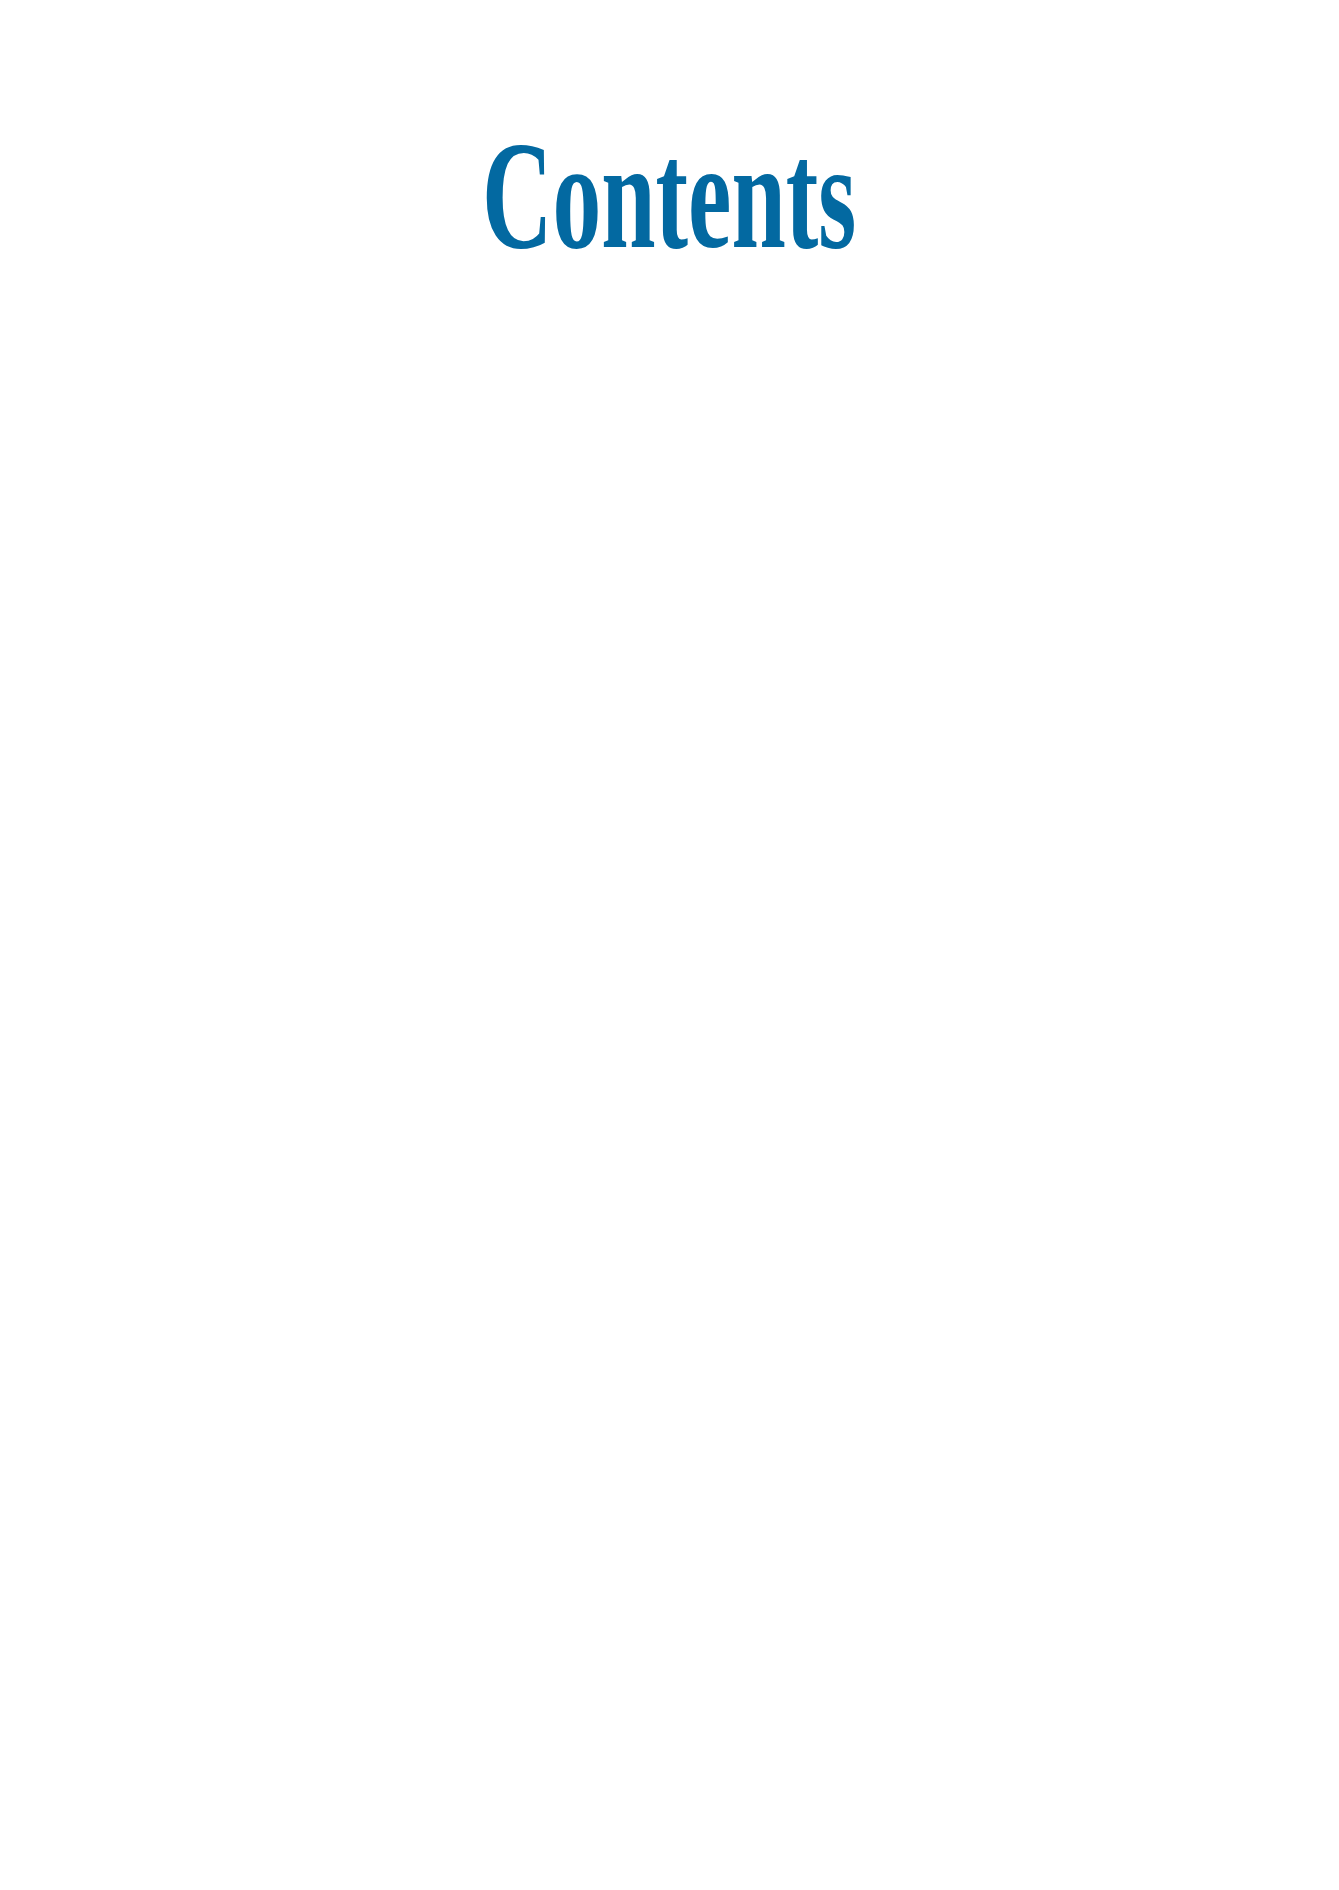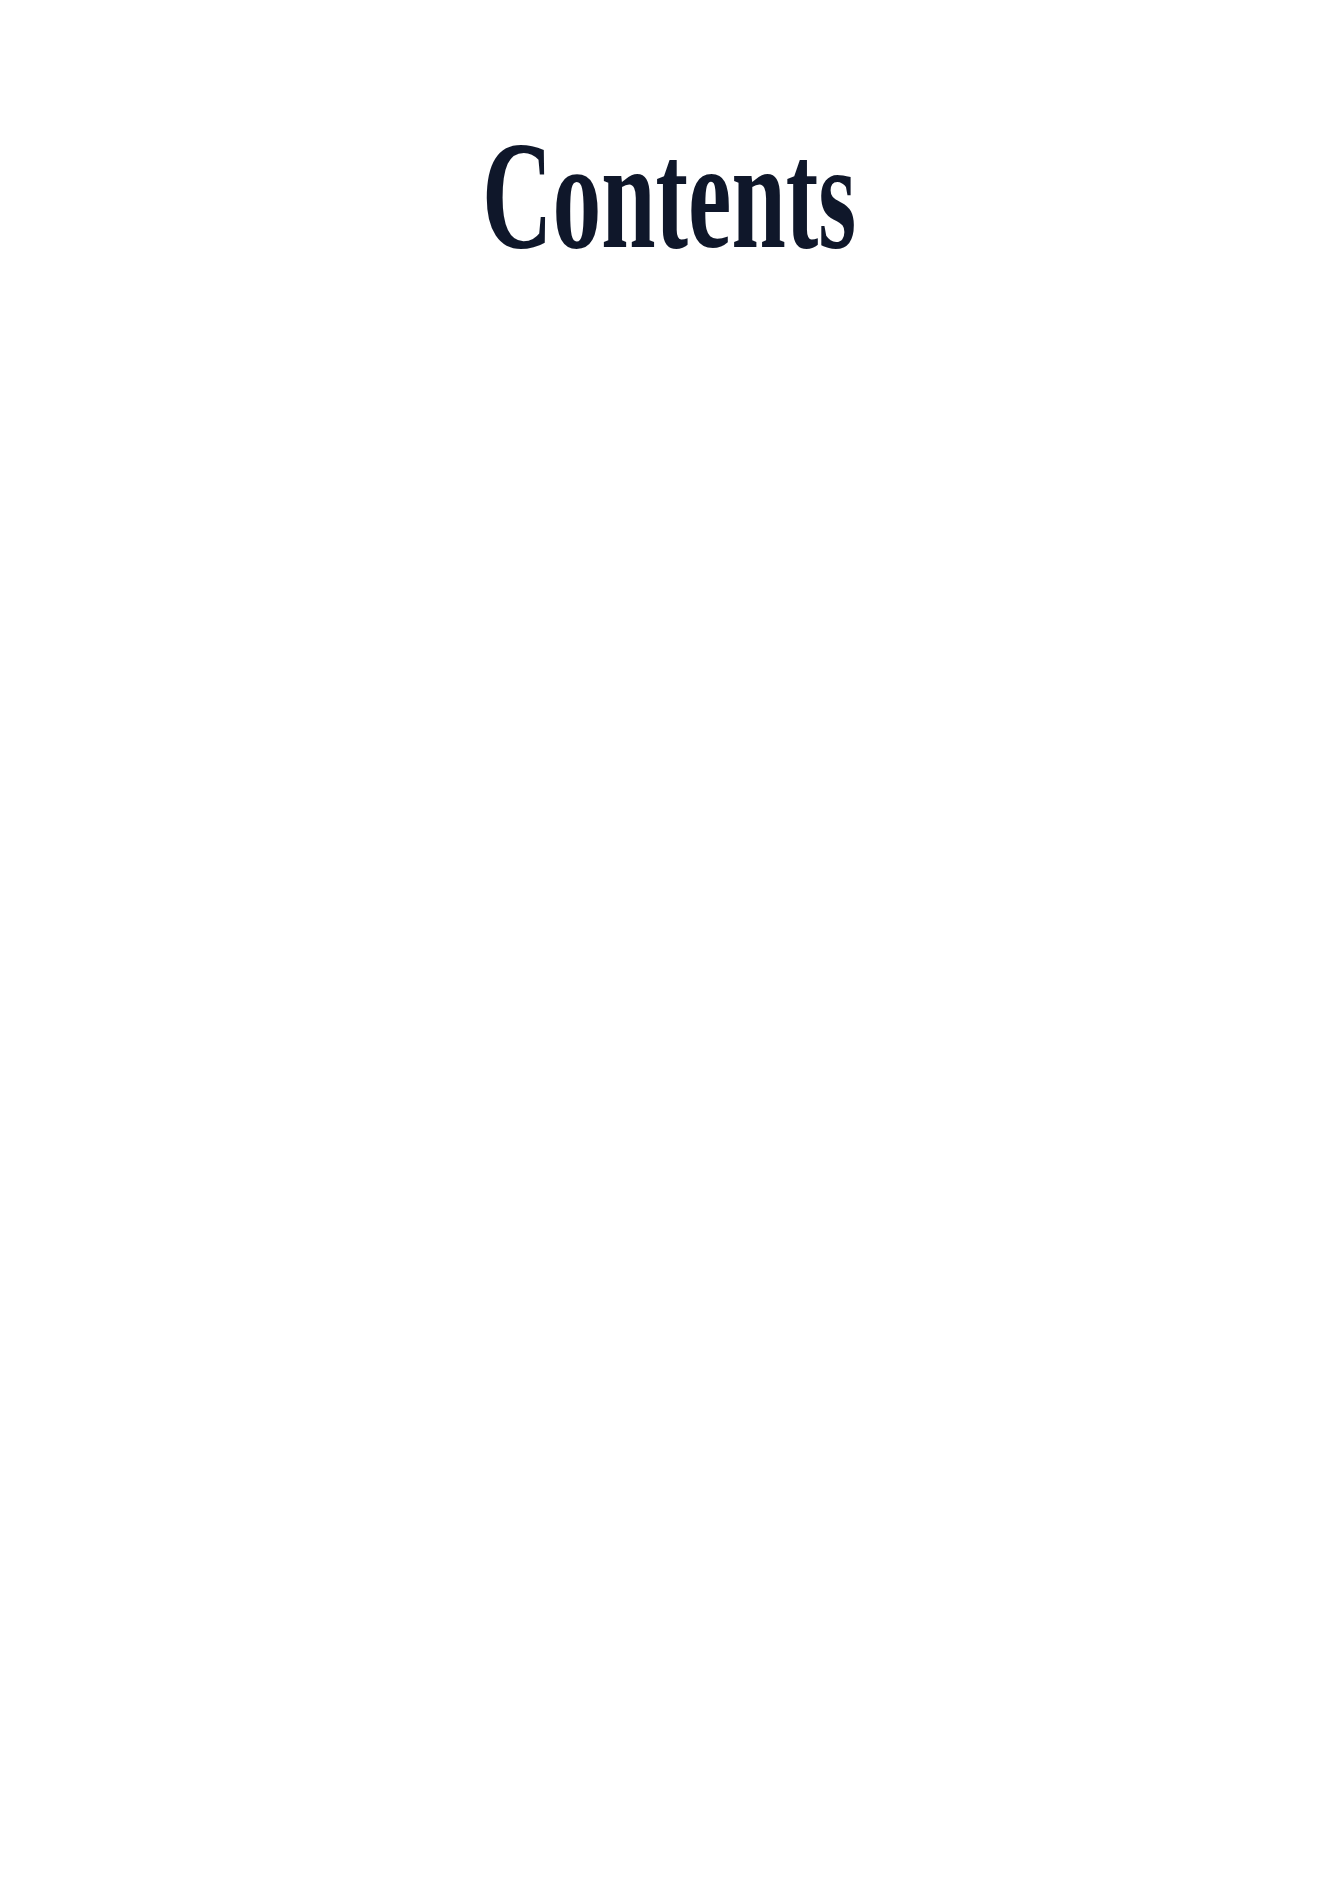--- a/index.html
+++ b/index.html
@@ -5,21 +5,21 @@
   html, body {
     margin: 0;
     padding: 0;
     background: #ffffff;
   }
   .page {
     position: relative;
     width: 1339px;
     height: 1890px;
     background: #ffffff;
-    color: #0f172a;
+    color: #0369a1;
     font-family: "Liberation Serif", "DejaVu Serif", "DejaVu Sans", serif;
     overflow: hidden;
   }
   .title-wrap {
     padding-top: 118px;
     text-align: center;
   }
   .title {
     display: inline-block;
     font-size: 155px;

